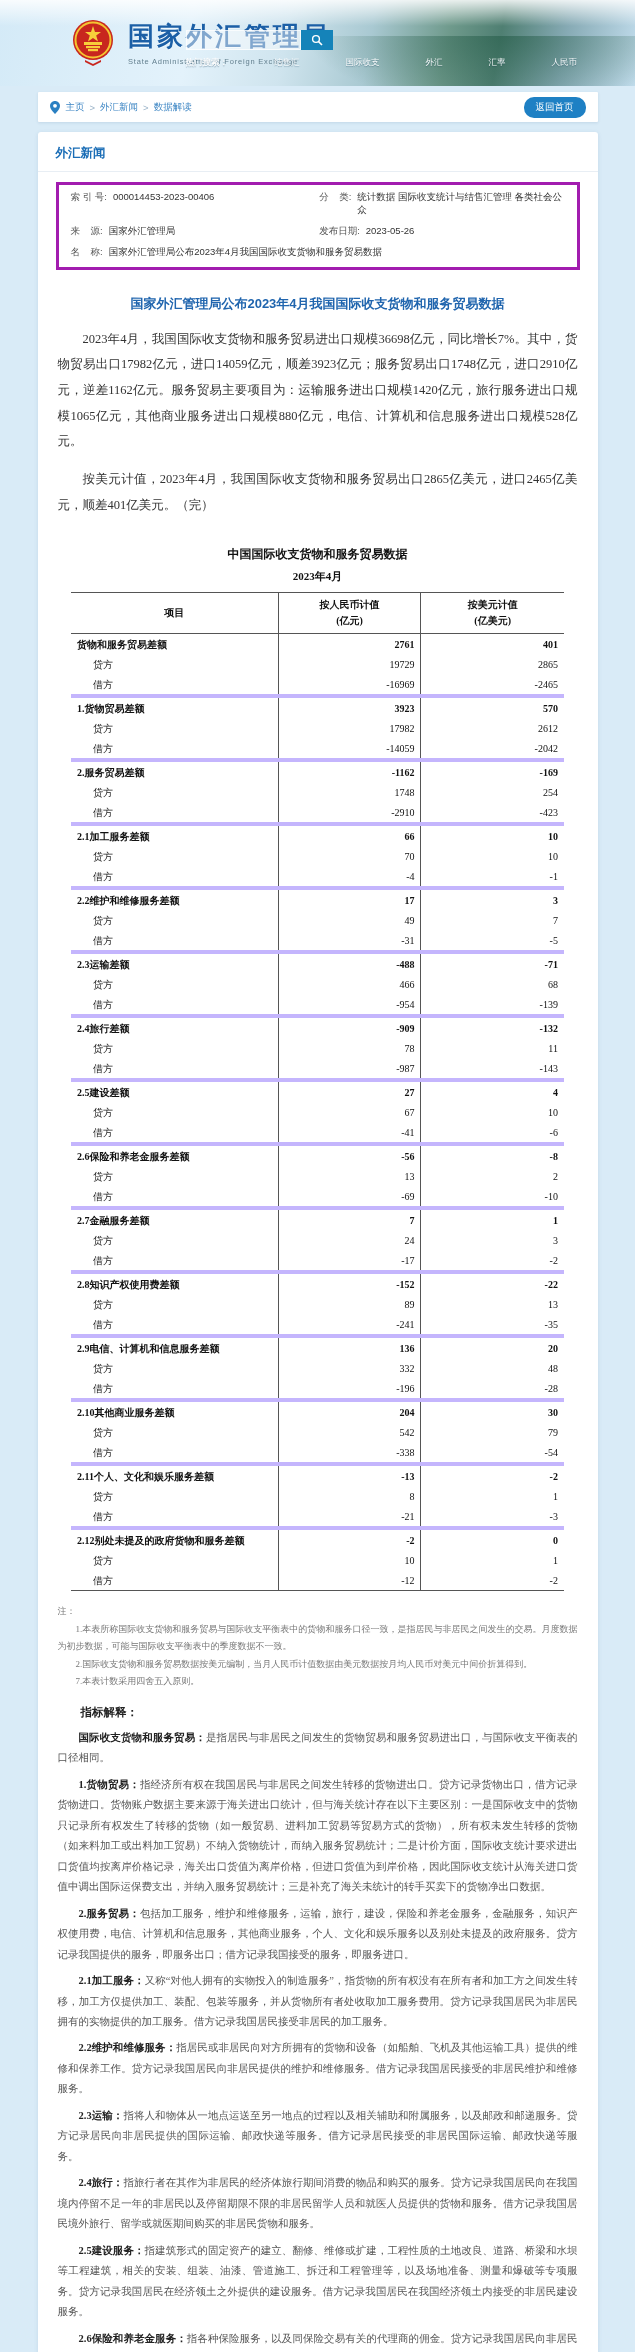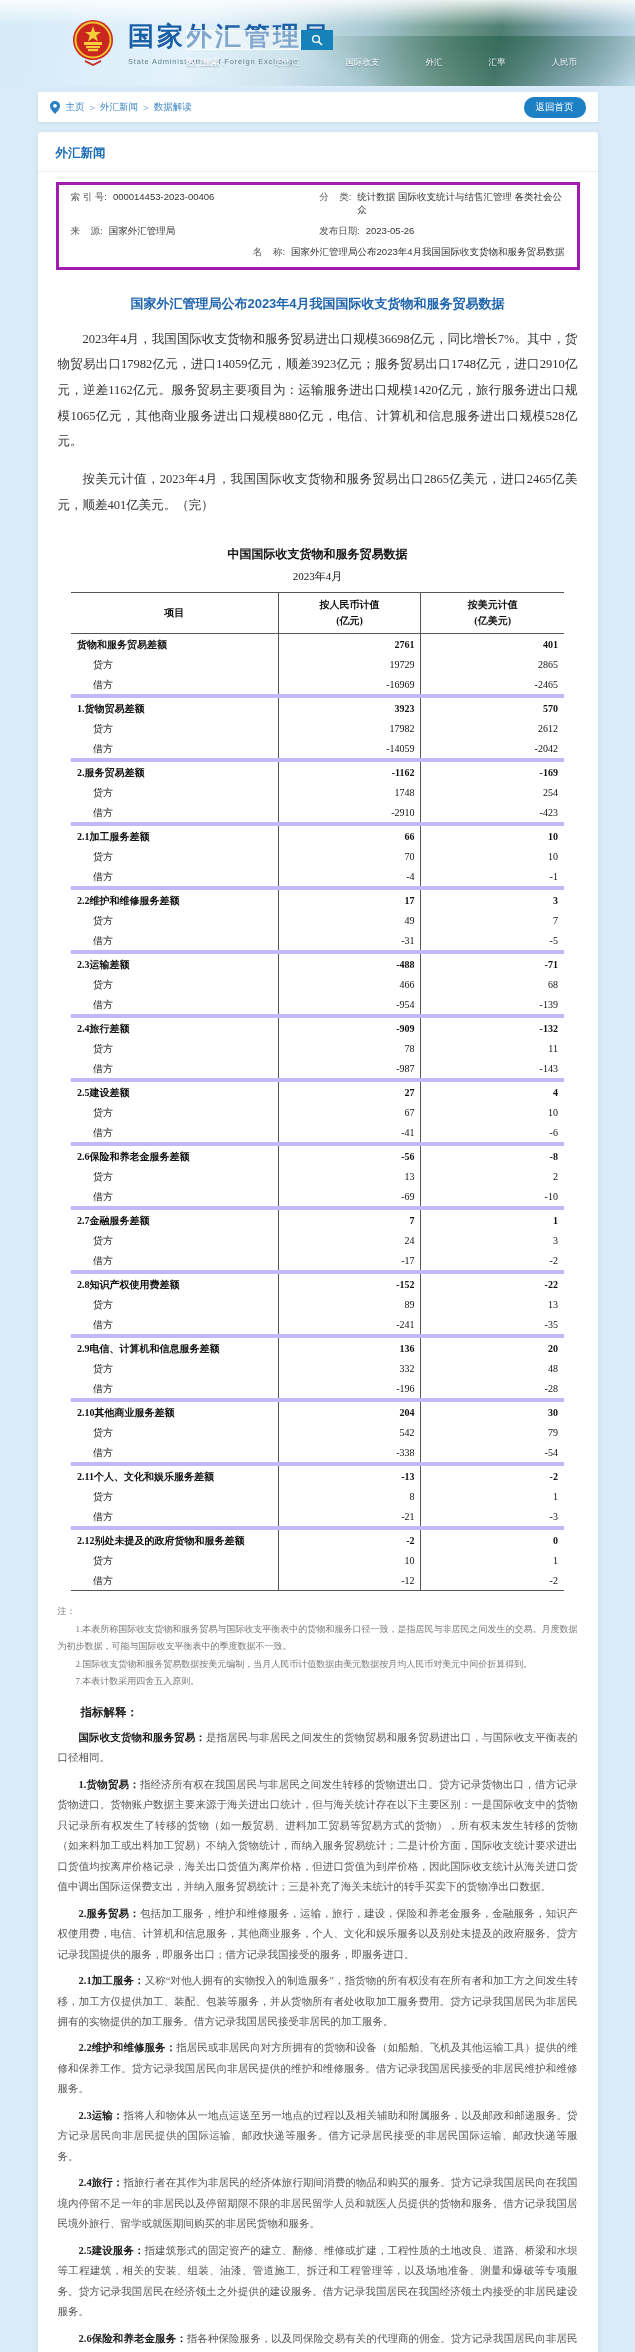--- a/index.html
+++ b/index.html
@@ -38,31 +38,31 @@
 
   
   .card { width:560px; margin:10px auto 0; background:#fff; border-radius:3px; box-shadow:0 1px 4px rgba(70,110,150,.15);
     padding:0 0 26px 0; }
   .section-head { padding:11px 18px 9px; border-bottom:1px solid #e8eef4; }
   .section-title { color:#1a6db6; font-size:12.5px; font-weight:bold; }
 
   .meta-box { margin:10px 18px 0; border:3px solid #a21caf; font-size:9.5px; }
   .meta-grid { display:grid; grid-template-columns:48% 52%; }
   .meta-cell { padding:6px 12px 2px; display:flex; }
-  .meta-cell.full { grid-column:1 / span 2; padding-bottom:8px;justify-content:flex-end; }
+  .meta-cell.full { grid-column:1 / span 2; padding-bottom:8px; }
   .meta-label { color:#555; white-space:pre; margin-right:6px; }
   .meta-value { color:#333; }
 
   .article { padding:8px 20px 0; }
   .article-title { text-align:center; color:#2065ae; font-weight:bold; font-size:13px; margin:16px 10px 6px; line-height:1.6; }
   .para { font-family:"Liberation Serif", serif; font-size:12.5px; color:#333; line-height:2.05;
     text-indent:2em; text-align:justify; margin-top:12px; }
 
   .tbl-title { text-align:center; font-family:"Liberation Serif", serif; font-weight:bold; font-size:12px; color:#111; margin-top:28px; }
-  .tbl-subtitle { text-align:center; font-family:"Liberation Serif", serif; font-weight:normal; font-size:11px; color:#111; margin-top:6px; }
+  .tbl-subtitle { text-align:center; font-family:"Liberation Serif", serif; font-weight:bold; font-size:11px; color:#111; margin-top:6px; }
 
   table.data { width:88%; margin:8px auto 0; border-collapse:collapse; font-family:"Liberation Serif", serif; font-size:10px; color:#111; }
   table.data thead th { font-weight:bold; text-align:center; padding:4px 4px; border-top:1.5px solid #555; border-bottom:1px solid #555; line-height:1.6; }
   table.data th.c2, table.data th.c3, table.data td:nth-child(2), table.data td:nth-child(3) { border-left:1px solid #555; }
   table.data td { padding:2.5px 6px; line-height:1.5; }
   table.data td.item { font-weight:bold; }
   table.data td.sub { padding-left:22px; color:#222; }
   table.data td.num { text-align:right; }
   table.data tr.g td { border-top:4px solid #c4b5fd; font-weight:bold; }
   table.data tr.g:first-child td { border-top:none; }

